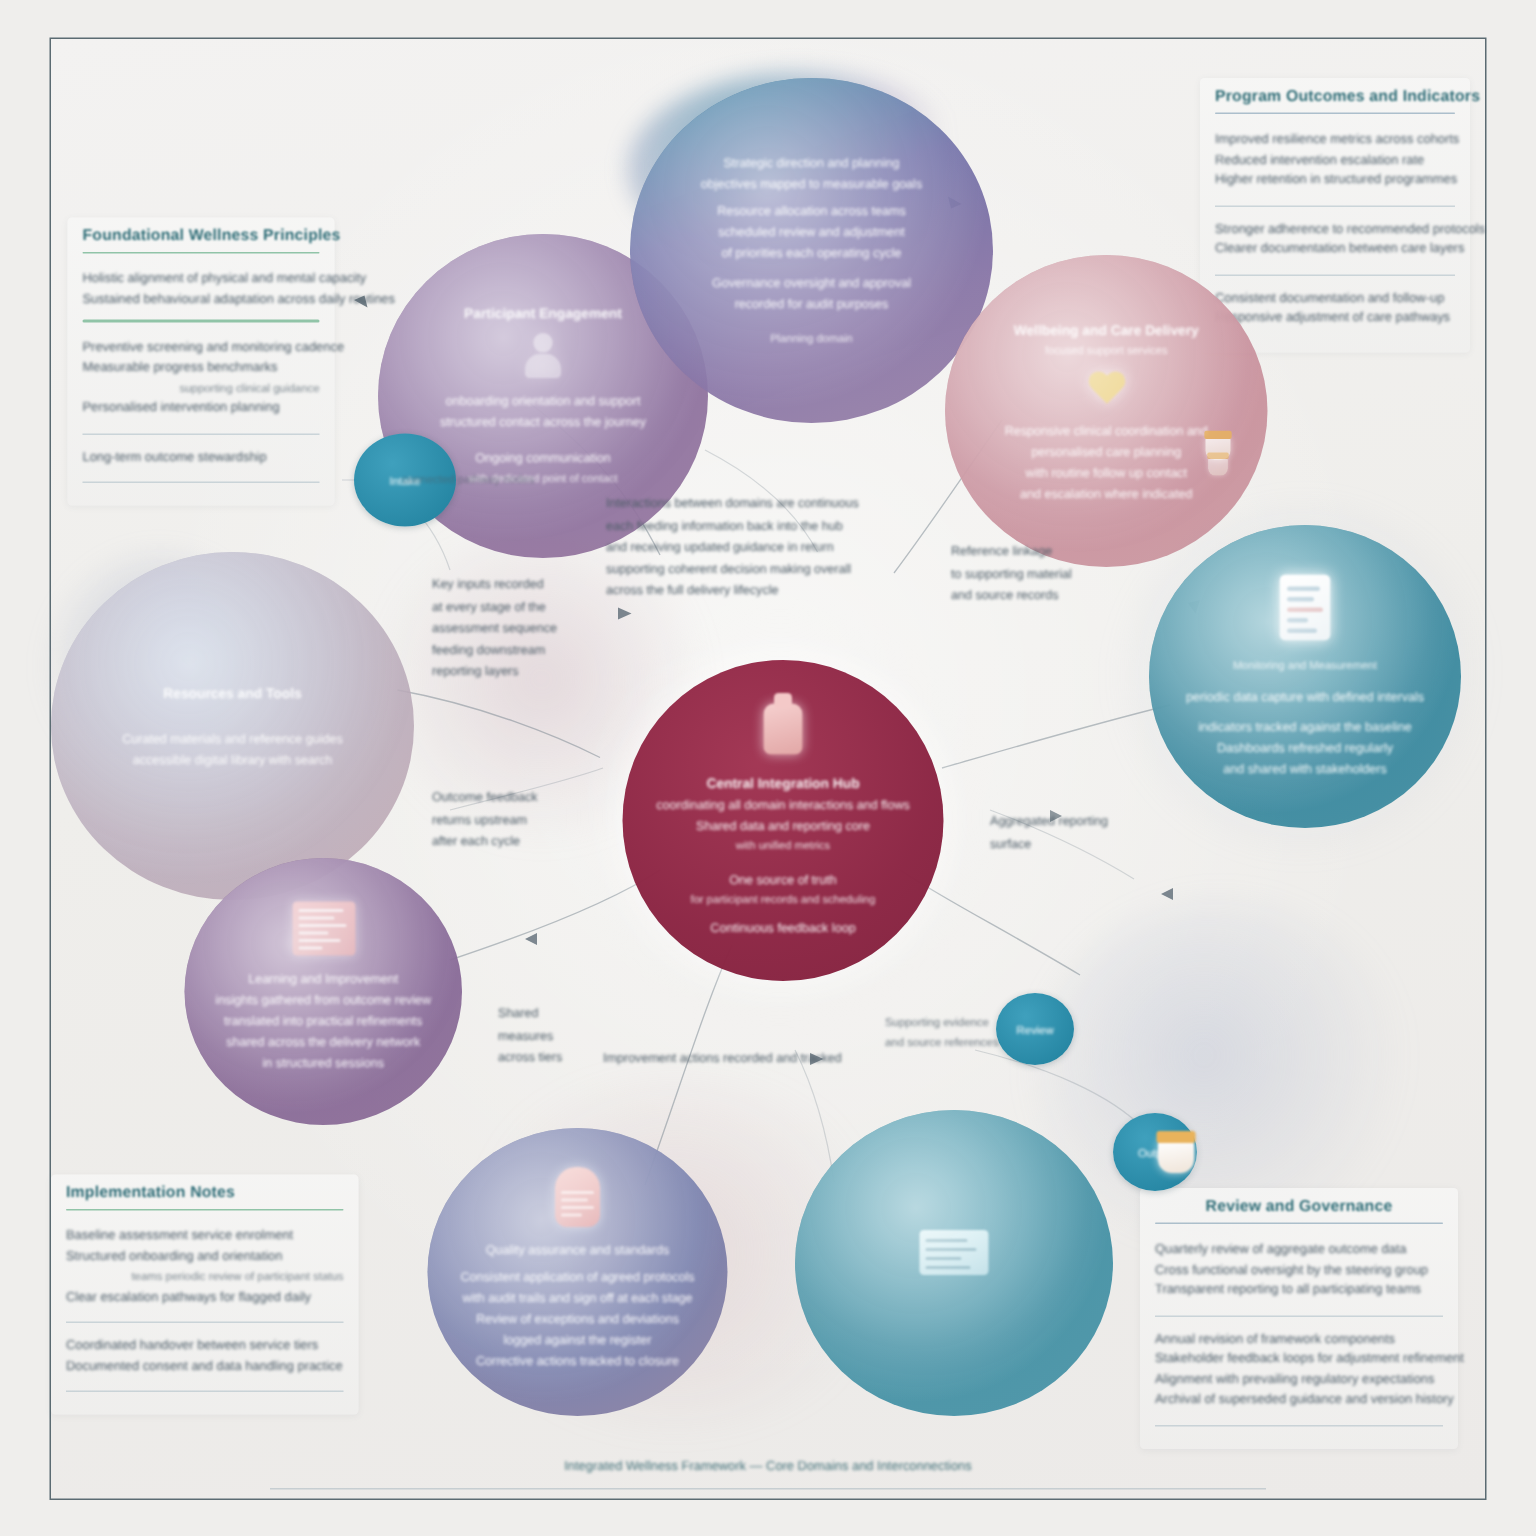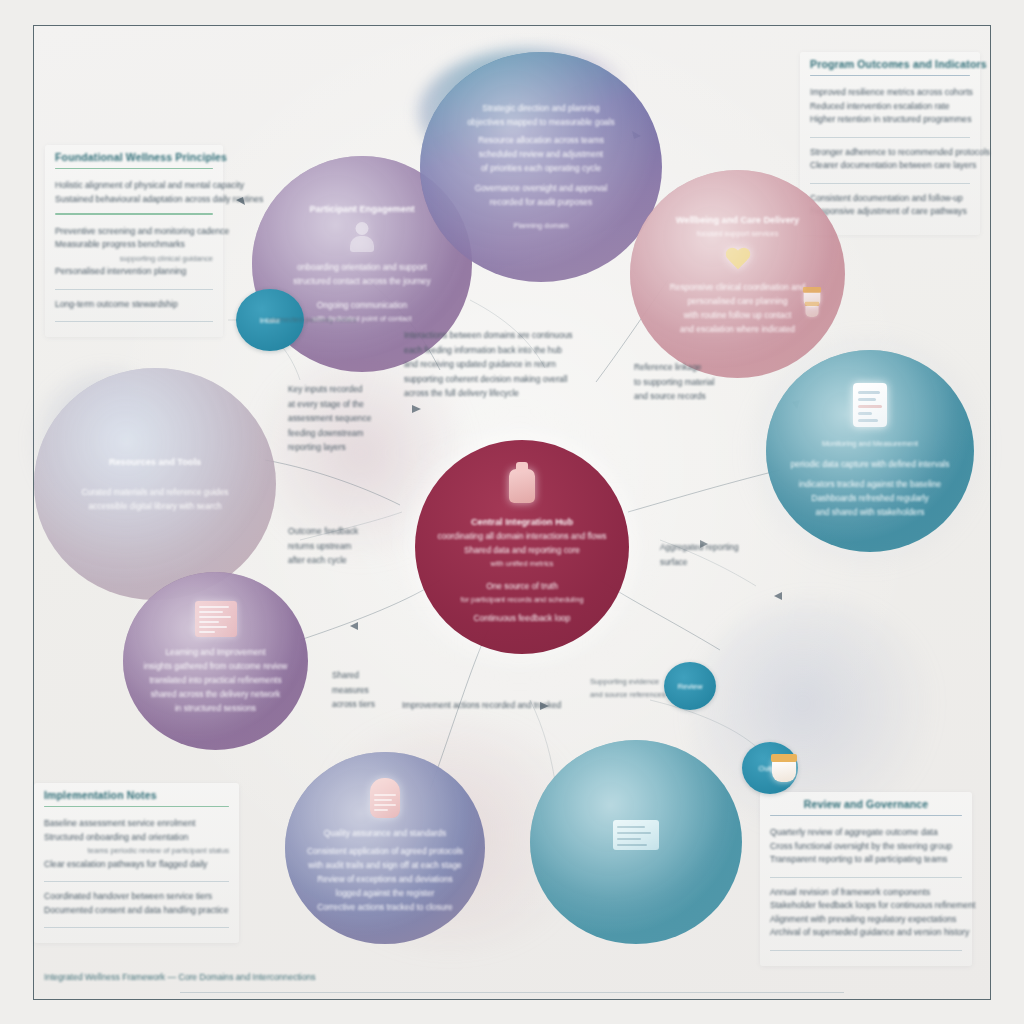--- a/index.html
+++ b/index.html
@@ -205,24 +205,23 @@
   .ic-badge .bl{position:absolute;left:4px;height:2px;background:rgba(70,130,150,.55);border-radius:1px;}
 
   
   svg.links{position:absolute;left:0;top:0;width:1024px;height:1024px;pointer-events:none;}
   .lk{fill:none;stroke:#6a7b86;stroke-width:.9;opacity:.45;}
   .lk.faint{opacity:.25;stroke-width:.8;}
 
   
   .footer-cap{
     position:absolute;
-    left:0;right:0;
+    left:0;right:0;text-align:center;
     font-size:8.6px;color:#3f6e77;
     filter:blur(.95px);
-    padding-left:44px;
   }
   .footer-rule{
     position:absolute;height:1px;background:#b6c2c8;opacity:.7;
   }
 </style>
 </head>
 <body>
 
 <div id="stage">
 
@@ -326,21 +325,21 @@
     <div class="panel-title" style="text-align:center;">Review and Governance</div>
     <div class="panel-rule blue"></div>
     <div class="panel-group">
       <div class="panel-line">Quarterly review of aggregate outcome data</div>
       <div class="panel-line">Cross functional oversight by the steering group</div>
       <div class="panel-line">Transparent reporting to all participating teams</div>
     </div>
     <div class="panel-sep"></div>
     <div class="panel-group">
       <div class="panel-line">Annual revision of framework components</div>
-      <div class="panel-line">Stakeholder feedback loops for continuous refinement</div>
+      <div class="panel-line">Stakeholder feedback loops for adjustment refinement</div>
       <div class="panel-line">Alignment with prevailing regulatory expectations</div>
       <div class="panel-line">Archival of superseded guidance and version history</div>
     </div>
     <div class="panel-sep"></div>
   </div>
 
   <div class="bubble" style="left:34px;top:368px;width:242px;height:232px;
               background:radial-gradient(circle at 38% 30%, rgba(178,190,212,.92), rgba(182,170,186,.88) 55%, rgba(193,166,176,.86) 100%);
               filter:blur(.4px);">
     <div class="btxt hdr">Resources and Tools</div>

